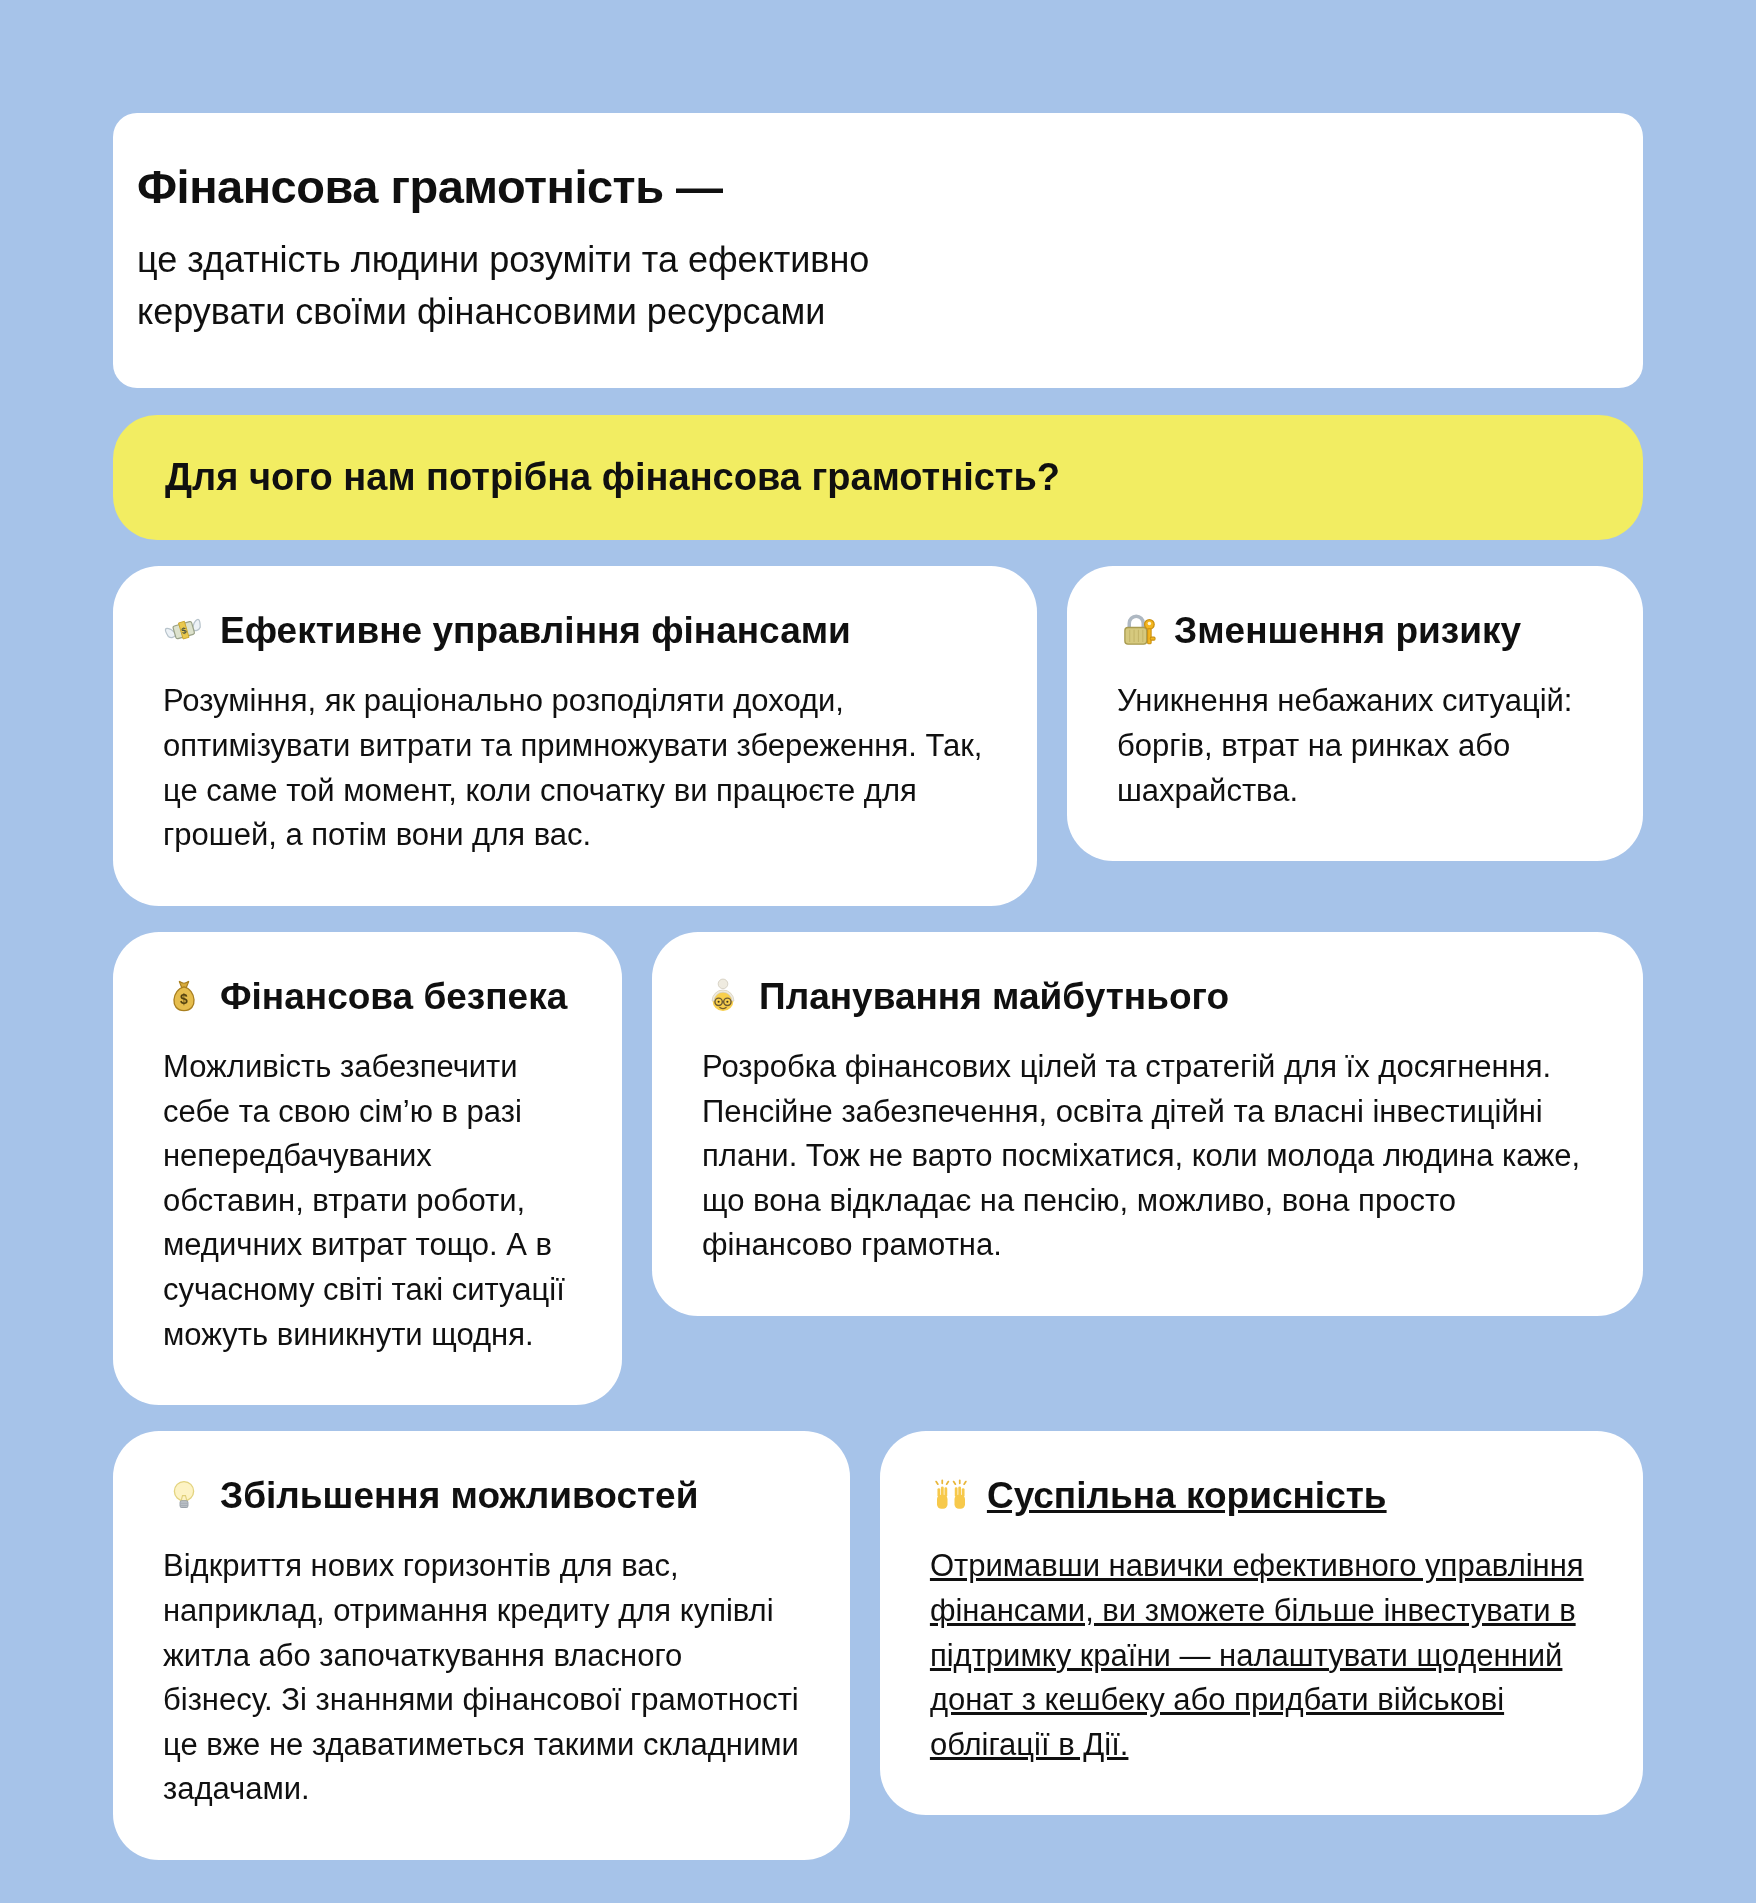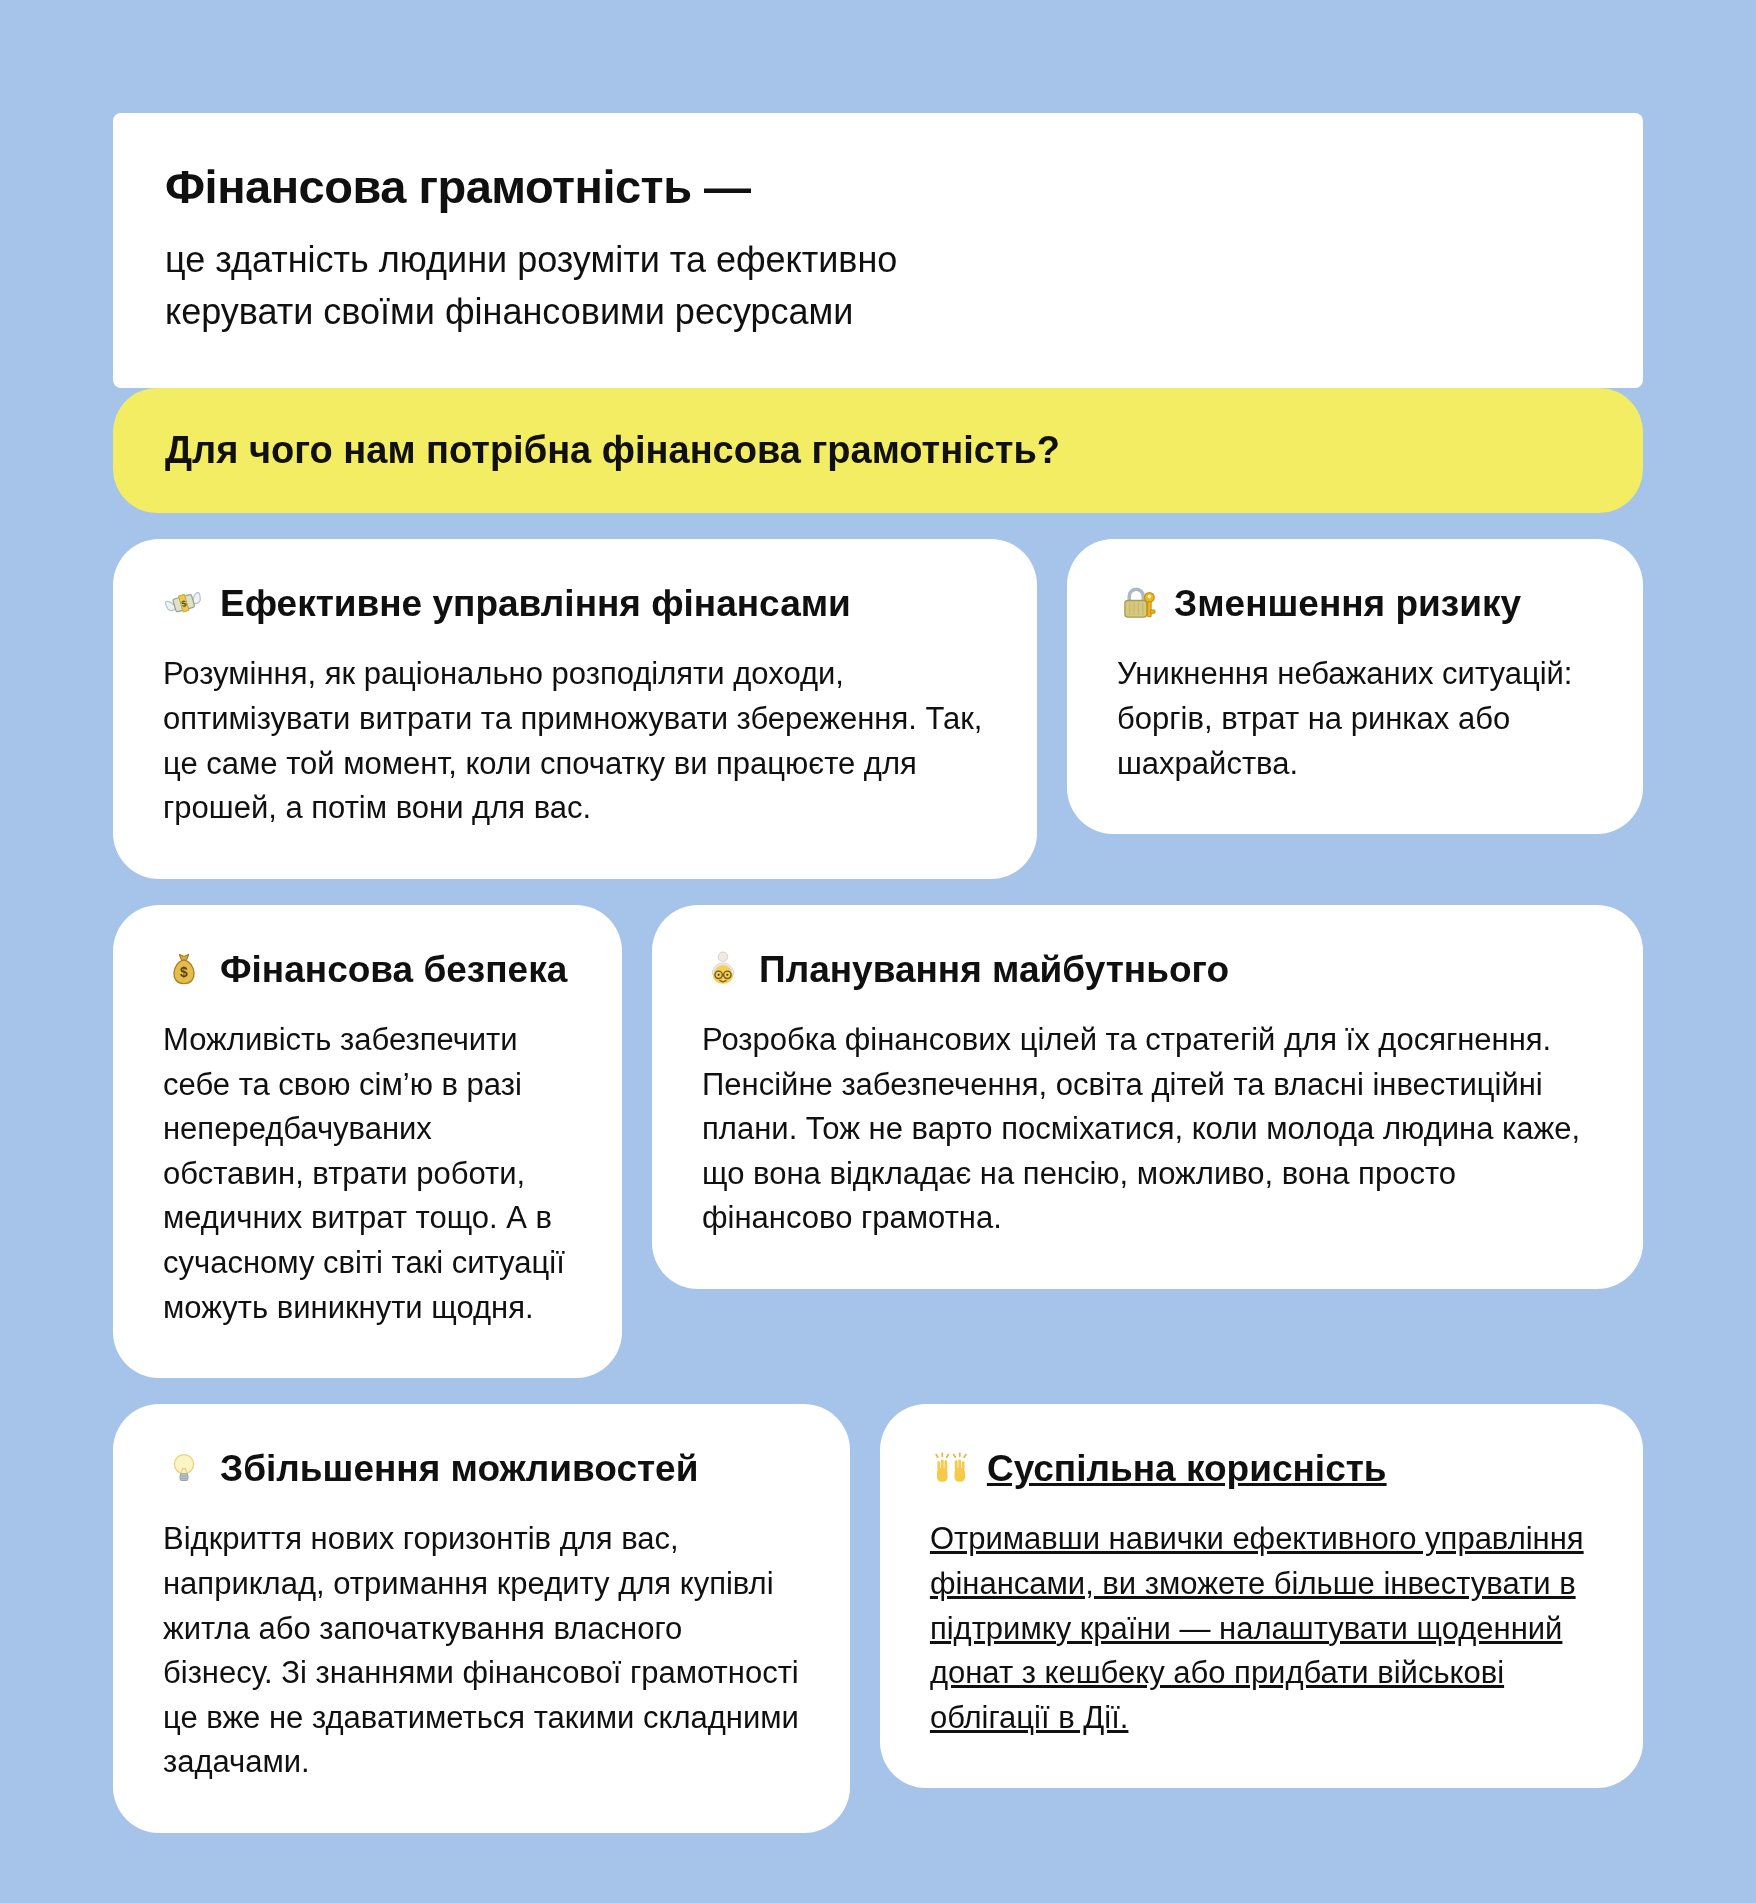--- a/index.html
+++ b/index.html
@@ -7,37 +7,38 @@
     width: 1756px; height: 1903px;
     background: #a6c3e9;
     box-sizing: border-box;
     padding: 113px 113px 0 113px;
     overflow: hidden;
     font-family: "Liberation Sans", "DejaVu Sans", sans-serif;
     color: #101010;
   }
   .header-card {
     background: #ffffff;
-    border-radius: 8px;
-    padding: 46px 52px 50px 52px;
+    border-radius: 24px;
+    padding: 46px 52px 50px 24px;
   }
   .page-title {
     margin: 0;
     font-size: 47px;
     font-weight: 700;
     letter-spacing: -0.5px;
   }
   .page-subtitle {
     margin: 20px 0 0 0;
     font-size: 36px;
     font-weight: 400;
     line-height: 1.45;
     max-width: 840px;
   }
   .question-banner {
+    margin-top: 27px;
     background: #f2ed62;
     border-radius: 44px;
     min-height: 125px;
     display: flex;
     align-items: center;
     padding: 16px 52px;
     box-sizing: border-box;
   }
   .question-text {
     margin: 0;

